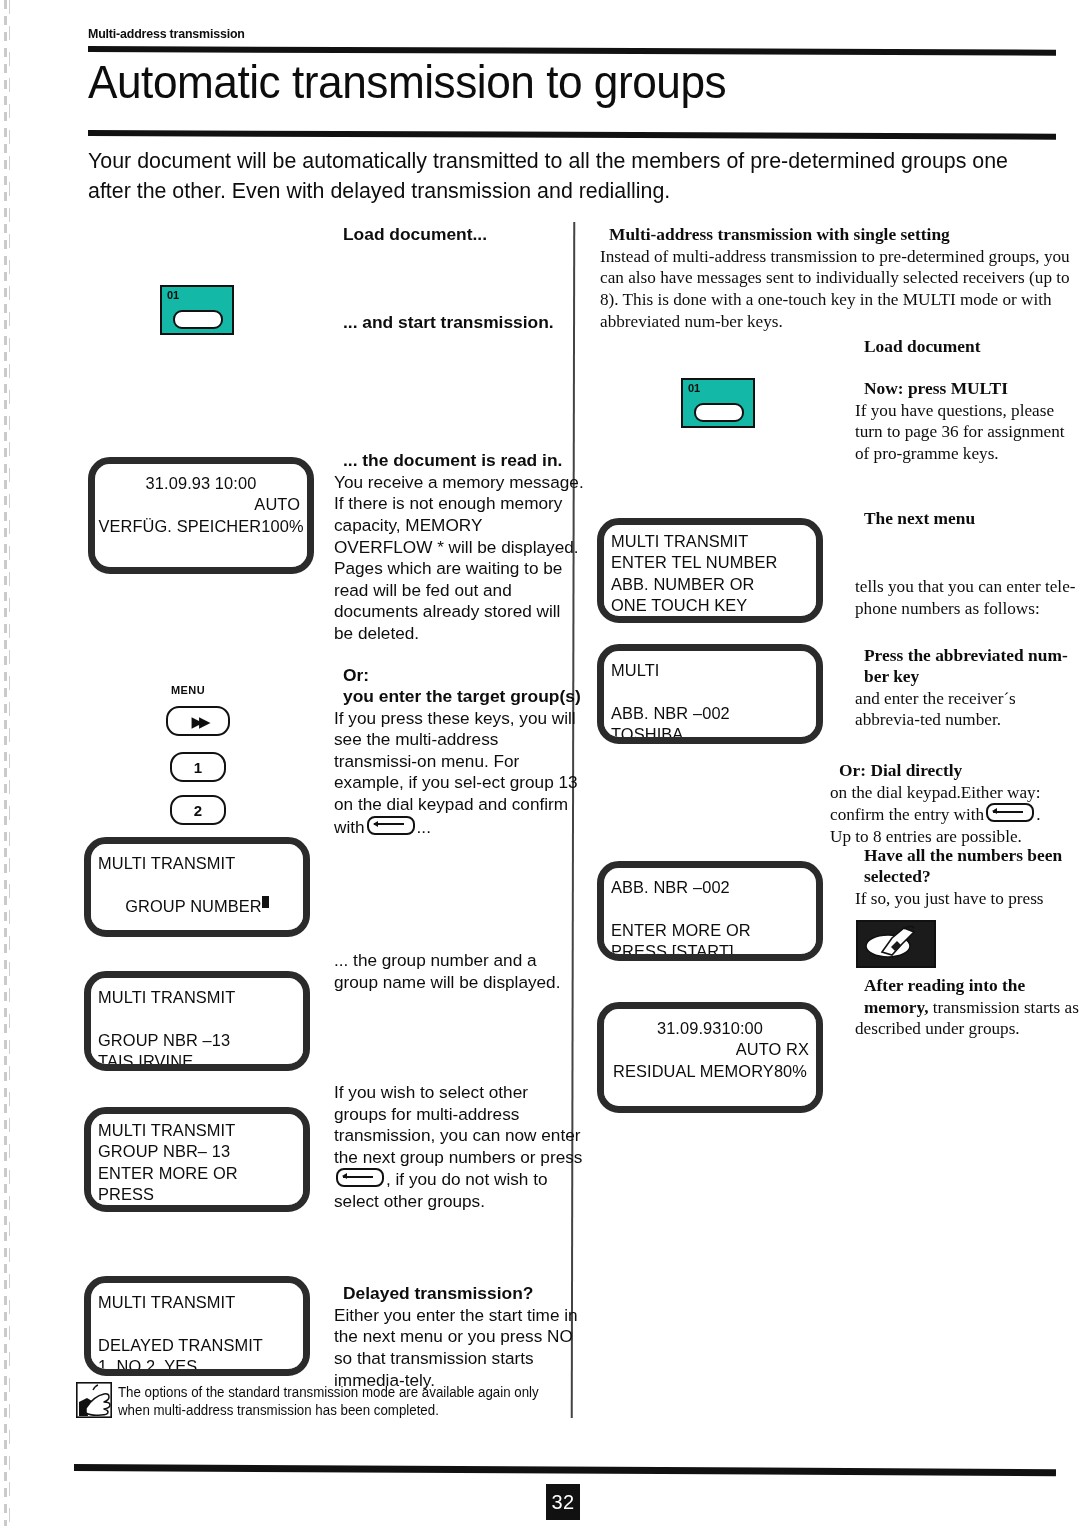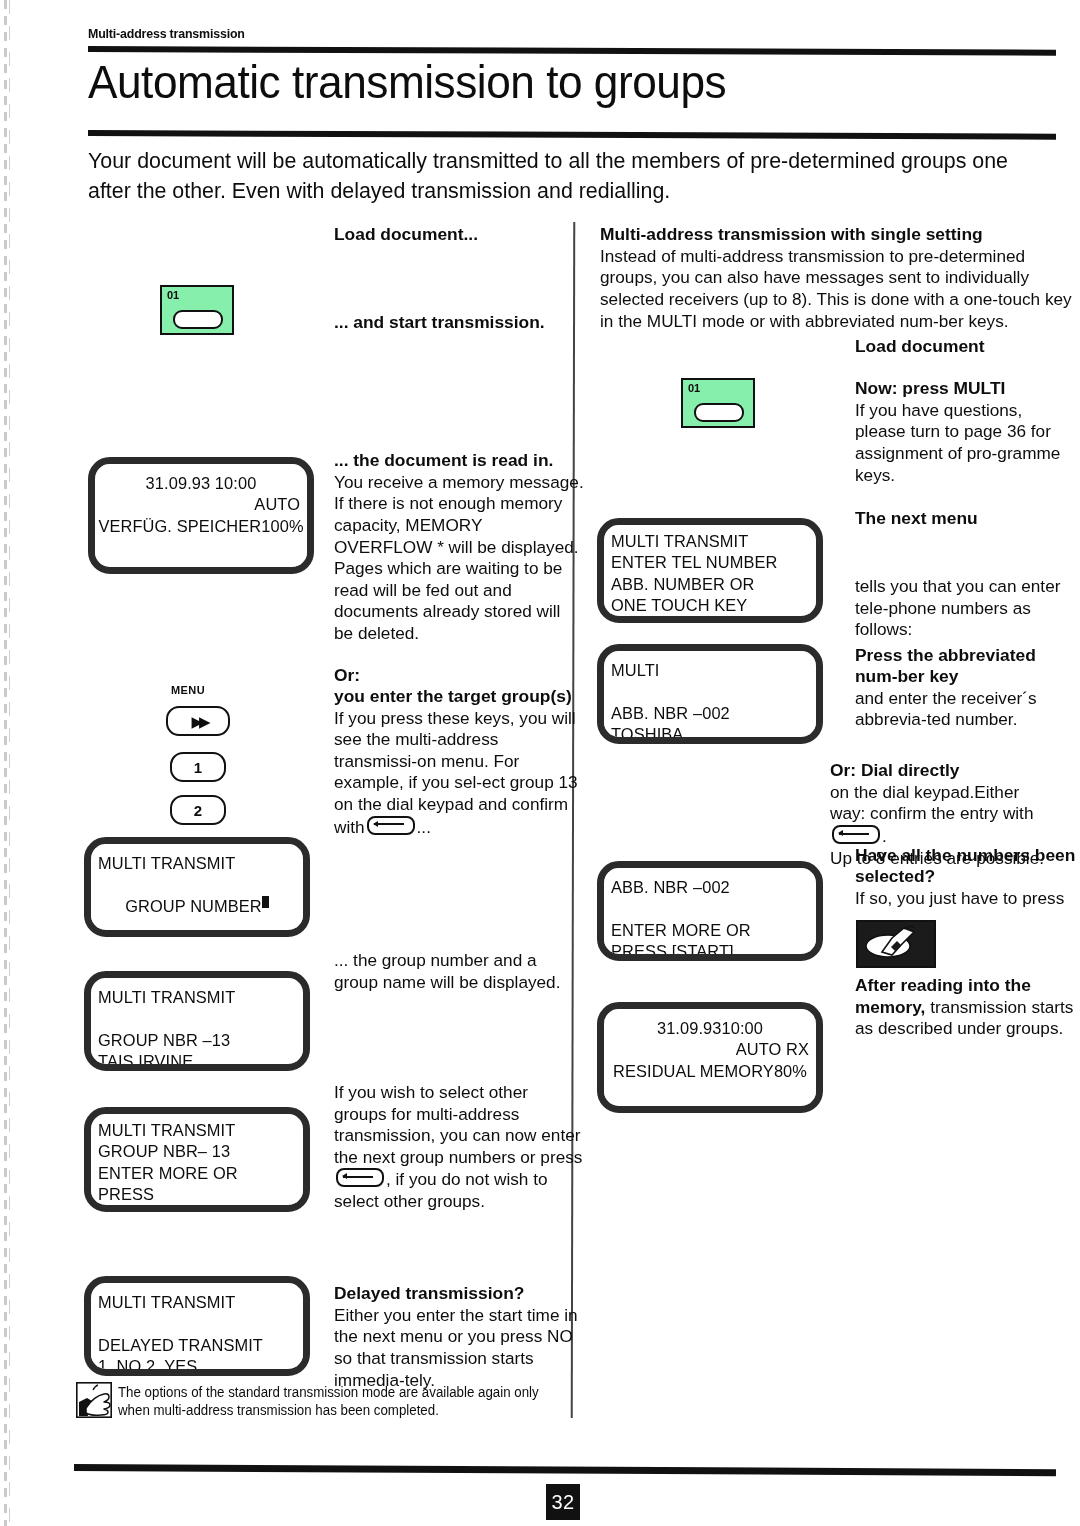--- a/index.html
+++ b/index.html
@@ -49,28 +49,28 @@
 
   
   .col-divider{
     position:absolute;left:572px;top:222px;width:2px;height:1196px;
     background:#1a1a1a;opacity:.82;
     transform:rotate(0.12deg);
   }
 
   
   .tb{position:absolute;}
-  .tb b,.hd{font-weight:bold;}
+  .tb b,.hd{font-weight:bold;margin-left:9px;}
   .col-mid .tb{width:250px;font-size:17.2px;line-height:1.255;}
-  .col-right .tb{font-size:17.2px;line-height:1.255;}
+  .col-right .tb{font-size:17.2px;line-height:1.255;font-family:Liberation Serif, serif;}
   .hd{display:block;font-size:17.4px;line-height:1.2;margin-bottom:1px;}
   .hd.tight{margin-bottom:0;}
 
   
-  .onetouch{position:absolute;width:70px;height:46px;border:2.5px solid #111;background:#86efac;}
+  .onetouch{position:absolute;width:70px;height:46px;border:2.5px solid #111;background:#14b8a6;}
   .onetouch .num{position:absolute;left:5px;top:2px;font-size:11px;font-weight:bold;}
   .onetouch .oval{
     position:absolute;left:11px;bottom:4px;width:46px;height:15px;
     border:2px solid #111;border-radius:9px;background:#fff;
   }
 
   
   .menu-label{position:absolute;font-size:11px;font-weight:bold;letter-spacing:.4px;}
   .key-oval{
     position:absolute;width:52px;height:26px;border:2.4px solid #111;

